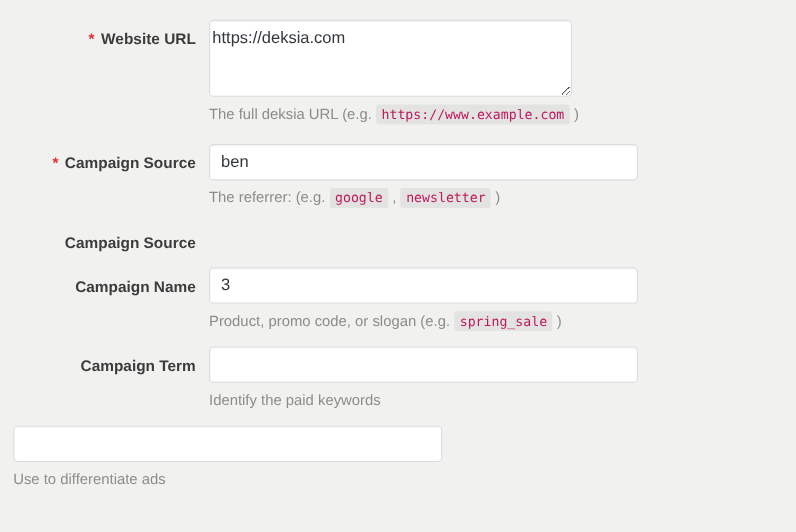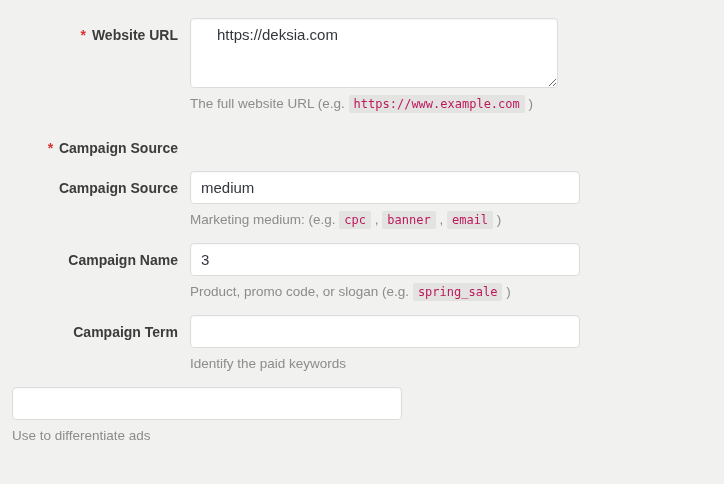--- a/index.html
+++ b/index.html
@@ -37,25 +37,25 @@
     padding: 0 10px;
     font-size: 15px;
     color: #32373c;
     font-family: "Liberation Sans", sans-serif;
     background: #fff;
     box-shadow: inset 0 1px 2px rgba(0,0,0,0.04);
     outline: none;
     display: block;
   }
   .field-textarea {
-    width: 368px;
+    width: 330px;
     height: 70px;
     border: 1px solid #dcdcdc;
     border-radius: 4px;
-    padding: 6px 26px;
+    padding: 6px 2px;
     font-size: 15px;
     color: #32373c;
     font-family: "Liberation Sans", sans-serif;
     background: #fff;
     box-shadow: inset 0 1px 2px rgba(0,0,0,0.04);
     resize: both;
     outline: none;
     display: block;
     line-height: 1.35;
   }
@@ -79,37 +79,37 @@
 <body>
 
 <div class="form">
 
   <div class="row row-textarea">
     <div class="label-col">
       <label class="field-label"><span class="req">*</span> <span>Website URL</span></label>
     </div>
     <div class="field-col">
       <textarea class="field-textarea" spellcheck="false" style="">https://deksia.com</textarea>
-      <p class="help"><span>The full website URL (e.g.</span> <code class="chip">https://www.example.com</code> <span>)</span></p>
+      <p class="help"><span>The full deksia URL (e.g.</span> <code class="chip">https://www.example.com</code> <span>)</span></p>
     </div>
   </div>
 
   <div class="row">
     <div class="label-col">
       <label class="field-label"><span class="req">*</span> <span>Campaign Source</span></label>
     </div>
+    <div class="field-col">
+      <input type="text" class="field-input" spellcheck="false" value="ben" style="">
+      <p class="help"><span>The referrer: (e.g.</span> <code class="chip">google</code> <span>,</span> <code class="chip">newsletter</code> <span>)</span></p>
+    </div>
   </div>
 
   <div class="row">
     <div class="label-col">
       <label class="field-label"><span>Campaign Source</span></label>
-    </div>
-    <div class="field-col">
-      <input type="text" class="field-input" spellcheck="false" value="medium" style="">
-      <p class="help"><span>Marketing medium: (e.g.</span> <code class="chip">cpc</code> <span>,</span> <code class="chip">banner</code> <span>,</span> <code class="chip">email</code> <span>)</span></p>
     </div>
   </div>
 
   <div class="row">
     <div class="label-col">
       <label class="field-label"><span>Campaign Name</span></label>
     </div>
     <div class="field-col">
       <input type="text" class="field-input" spellcheck="false" value="3" style="">
       <p class="help"><span>Product, promo code, or slogan (e.g.</span> <code class="chip">spring_sale</code> <span>)</span></p>

